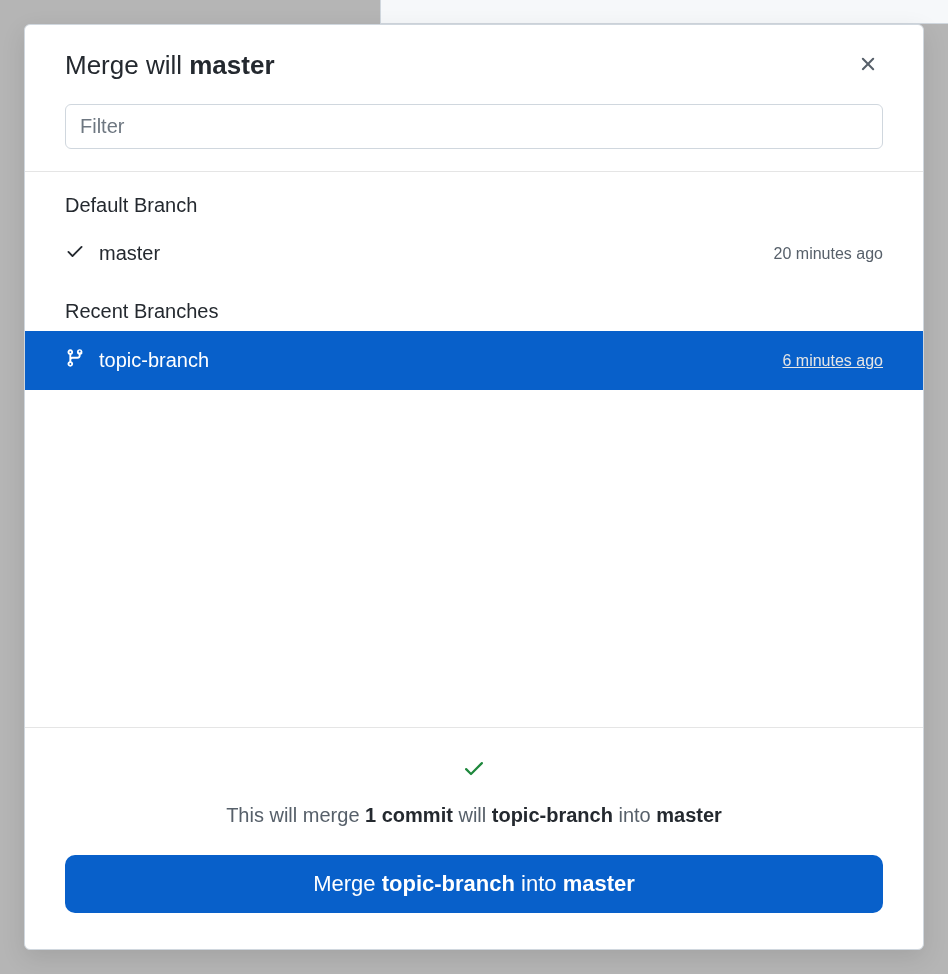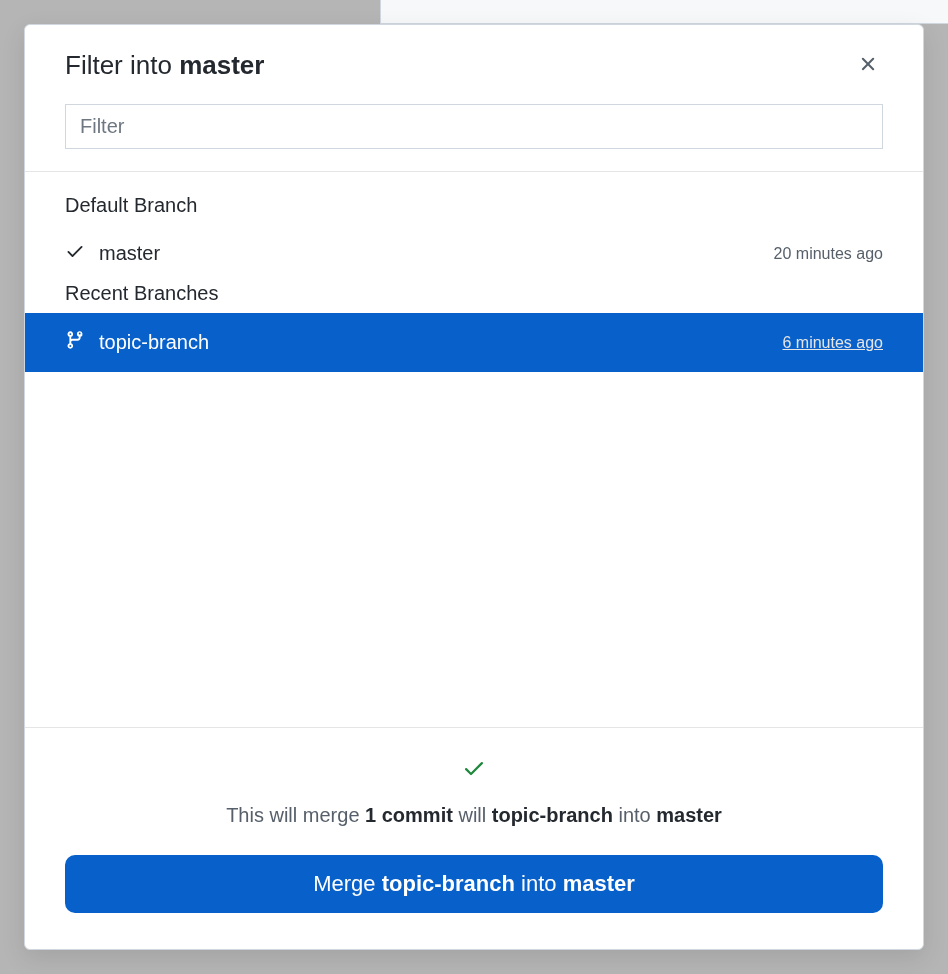--- a/index.html
+++ b/index.html
@@ -54,21 +54,21 @@
     }
     .filter-wrap {
       padding: 0 40px 22px 40px;
       border-bottom: 1px solid #e5e5e5;
     }
     .filter-input {
       width: 100%;
       padding: 10px 14px;
       font-size: 20px;
       border: 1px solid #d0d7de;
-      border-radius: 0;
+      border-radius: 6px;
       color: #24292f;
       background: #fff;
     }
     .filter-input::placeholder { color: #6e7781; }
     .branch-section {
       flex: 1;
       overflow-y: auto;
       padding-top: 22px;
     }
     .section-label {
@@ -120,32 +120,32 @@
       background: #0860ca;
       color: #ffffff;
       border: none;
       border-radius: 10px;
       padding: 16px 0;
       font-size: 22px;
       font-weight: 400;
       cursor: pointer;
     }
     .merge-btn .bold { font-weight: 600; }
-    .spacer-section { }
+    .spacer-section { margin-top: 18px; }
   </style>
 </head>
 <body>
 
 <div class="bg-hint"></div>
 
 <div class="modal">
 
   <div class="modal-header">
     <div class="modal-title">
-      <span>Filter into </span><span class="bold">master</span>
+      <span>Merge will </span><span class="bold">master</span>
     </div>
     <button class="close-btn">
       <span>
         <svg viewBox="0 0 16 16" width="22" height="22" fill="currentColor">
             <path d="M3.72 3.72a.75.75 0 011.06 0L8 6.94l3.22-3.22a.75.75 0 111.06 1.06L9.06 8l3.22 3.22a.75.75 0 11-1.06 1.06L8 9.06l-3.22 3.22a.75.75 0 01-1.06-1.06L6.94 8 3.72 4.78a.75.75 0 010-1.06z"></path>
           </svg>
       </span>
     </button>
   </div>
 

